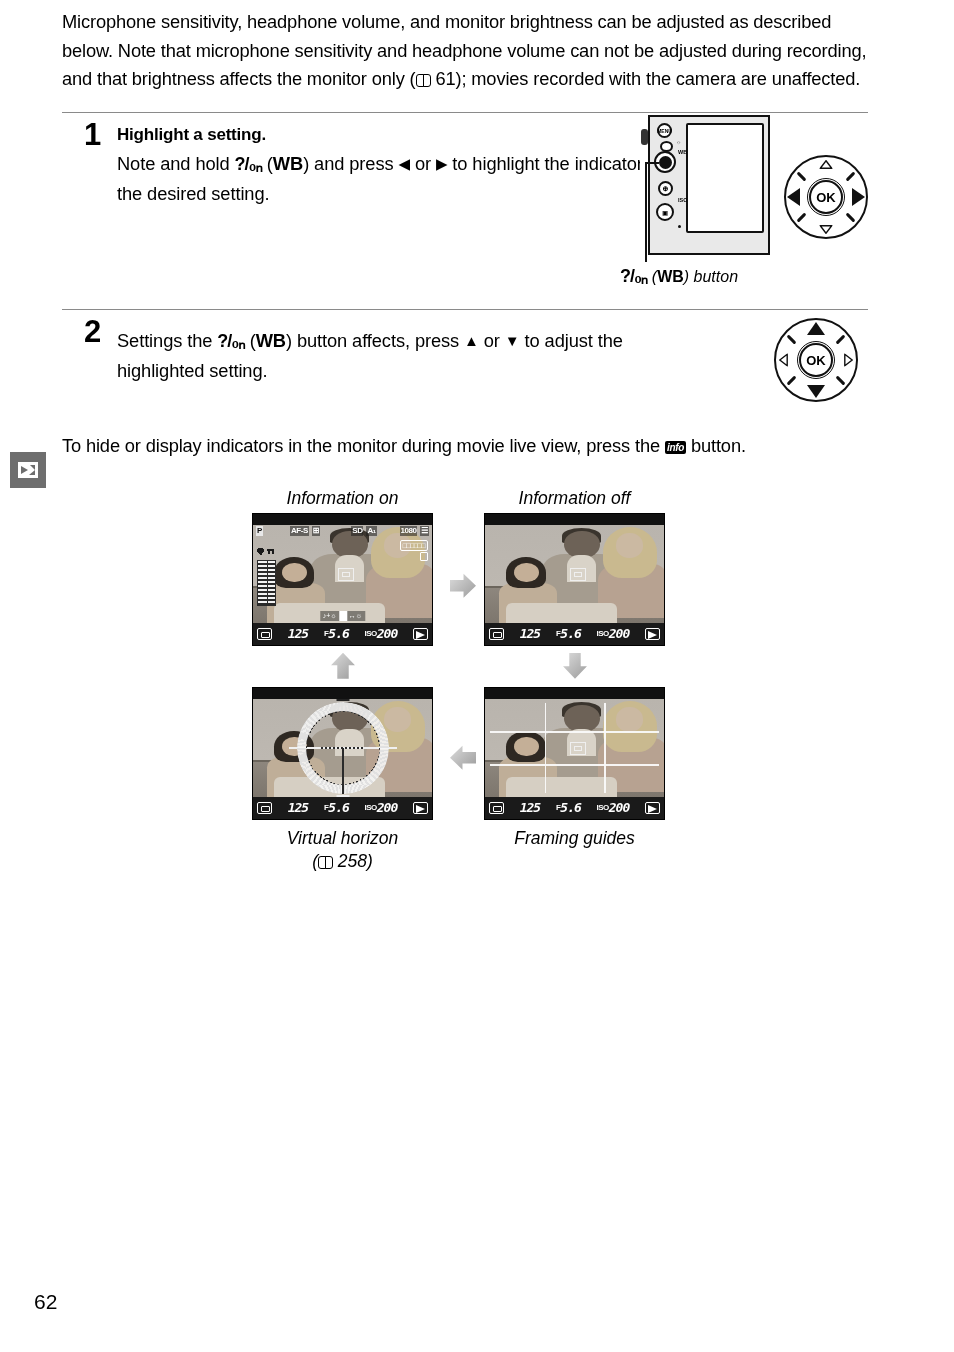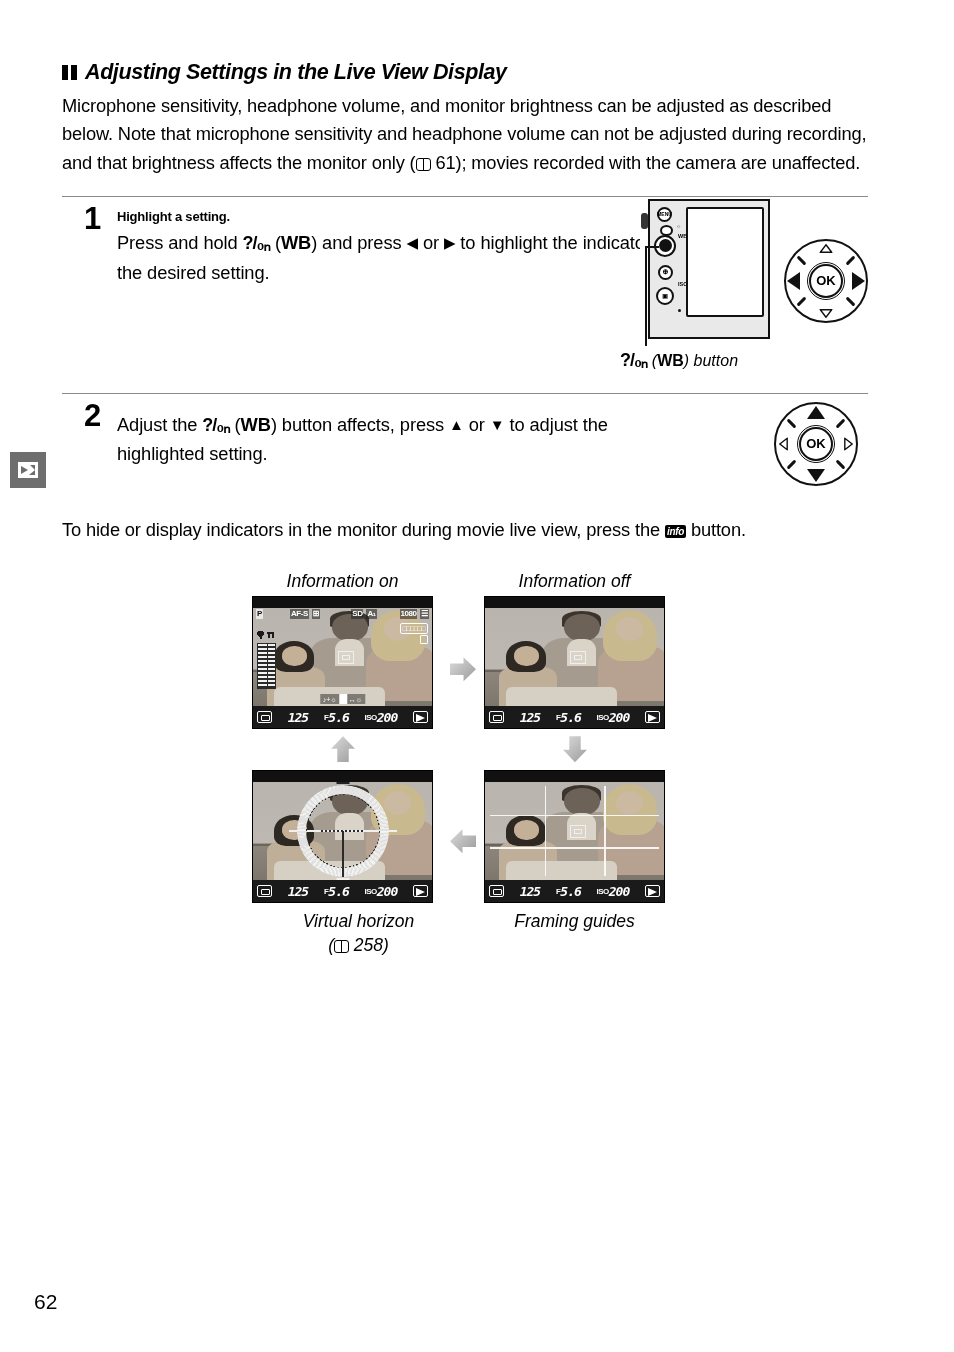--- a/index.html
+++ b/index.html
@@ -86,21 +86,21 @@
   }
   .step-num {
     position: absolute;
     left: 22px;
     top: 6px;
     font-size: 31px;
     font-weight: bold;
     line-height: 1;
   }
   .step-title {
-    font-size: 13px;
+    font-size: 17px;
     font-weight: bold;
     line-height: 1.2;
     letter-spacing: -0.2px;
   }
   .step-text {
     font-size: 18.3px;
     line-height: 28.5px;
     margin-top: 5px;
     max-width: 560px;
     letter-spacing: -0.1px;
@@ -467,39 +467,32 @@
   <svg width="22" height="18" viewBox="0 0 22 18">
     <rect x="1" y="1" width="20" height="16" fill="#fff"></rect>
     <path d="M4 13 L4 5 L11 9 Z" fill="#6e6e6e"></path>
     <path d="M13 4 L18 4 L18 9 Z" fill="#6e6e6e"></path>
     <path d="M12 14 L18 14 L18 9 Z" fill="#6e6e6e"></path>
   </svg>
 </div>
 
 <div class="page">
 
-  <div class="sec-head">
-    <span class="sec-mark">
-        <i class="a"></i>
-        <i class="b"></i>
-      </span>
-    <span class="sec-title">Adjusting Settings in the Live View Display</span>
-  </div>
 
   <p class="body-p">
     <span>Microphone sensitivity, headphone volume, and monitor brightness can be adjusted as described below.  Note that microphone sensitivity and headphone volume can not be adjusted during recording, and that brightness affects the monitor only (</span><span class="book-ico"></span>&nbsp;<span>61</span><span>); movies recorded with the camera are unaffected.</span>
   </p>
 
   <hr class="rule">
 
   <div class="step">
     <div class="step-num">1</div>
     <div class="step-title">Highlight a setting.</div>
     <div class="step-text">
-      <span>Press and hold </span><span class="g-wb">?/₀ₙ</span><span> (</span><span class="bold">WB</span><span>) and press </span><span class="tri">◀</span><span> or </span><span class="tri">▶</span><span> to highlight the indicator for the desired setting.</span>
+      <span>Note and hold </span><span class="g-wb">?/₀ₙ</span><span> (</span><span class="bold">WB</span><span>) and press </span><span class="tri">◀</span><span> or </span><span class="tri">▶</span><span> to highlight the indicator for the desired setting.</span>
     </div>
 
     <div class="step-art" style="width:240px;height:175px;">
 
       <div class="cam" style="position:absolute;left:12px;top:2px;">
         <div class="cam-body"></div>
         <div class="cam-edge"></div>
         <div class="cam-grip"></div>
         <div class="cam-screen"></div>
 
@@ -545,21 +538,21 @@
         <span class="g-wb" style="font-style:normal;">?/₀ₙ</span><span> (</span><span class="bold" style="font-style:normal;">WB</span><span>) button</span>
       </div>
     </div>
   </div>
 
   <hr class="rule">
 
   <div class="step" style="min-height:110px;">
     <div class="step-num">2</div>
     <div class="step-text">
-      <span>Adjust the </span><span class="g-wb">?/₀ₙ</span><span> (</span><span class="bold">WB</span><span>) button affects, press </span><span class="tri">▲</span><span> or </span><span class="tri">▼</span><span> to adjust the highlighted setting.</span>
+      <span>Settings the </span><span class="g-wb">?/₀ₙ</span><span> (</span><span class="bold">WB</span><span>) button affects, press </span><span class="tri">▲</span><span> or </span><span class="tri">▼</span><span> to adjust the highlighted setting.</span>
     </div>
 
     <div class="step-art" style="top:8px;right:10px;">
       <div class="msel">
         <div class="ring"></div>
         <div class="tick" style="left:16px;top:16px;transform:rotate(-45deg);"></div>
         <div class="tick" style="right:16px;top:16px;transform:rotate(45deg);"></div>
         <div class="tick" style="left:16px;bottom:16px;transform:rotate(45deg);"></div>
         <div class="tick" style="right:16px;bottom:16px;transform:rotate(-45deg);"></div>
         <div class="ar ar-u-f"></div>
@@ -766,21 +759,21 @@
         <span class="lbl">F</span>
         <span class="val">5.6</span>
         <span class="sp"></span>
         <span class="lbl">ISO</span>
         <span class="val">200</span>
         <span class="sp"></span>
         <span class="movie-ico"></span>
       </div>
     </div>
 
-    <div class="cap" style="position:absolute;left:206px;top:340px;width:181px;">
+    <div class="cap" style="position:absolute;left:190px;top:340px;width:181px;">
       <span>Virtual horizon</span><br>
       <span>(<span class="book-ico"></span>&nbsp;<span>258</span>)</span>
     </div>
     <div class="cap" style="position:absolute;left:422px;top:340px;width:181px;">Framing guides</div>
   </div>
 
 </div>
 
 <div class="page-num">62</div>
 

